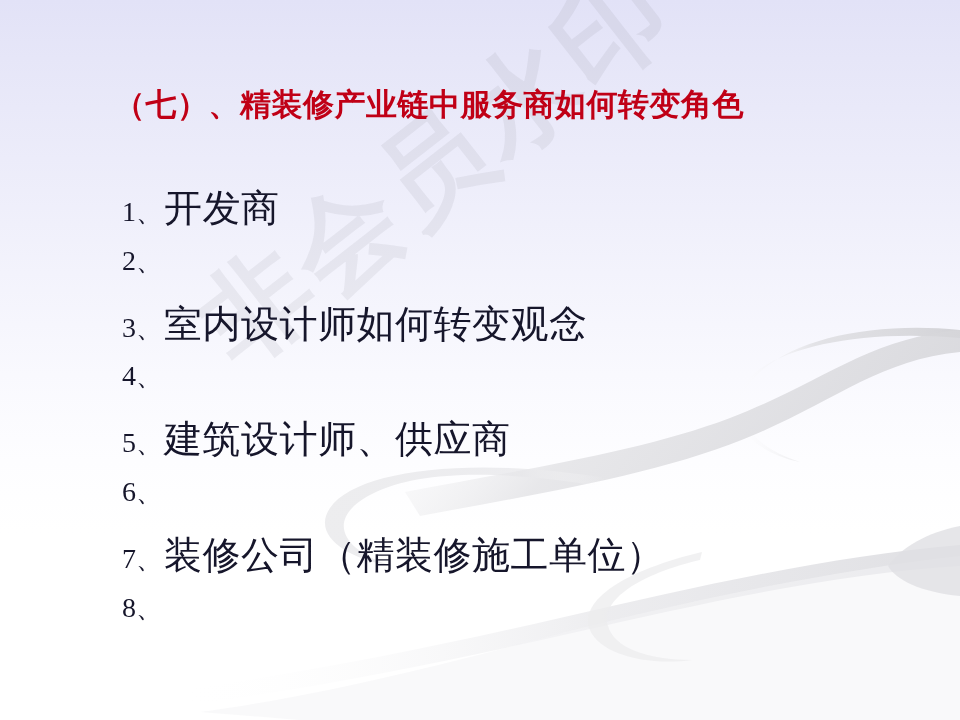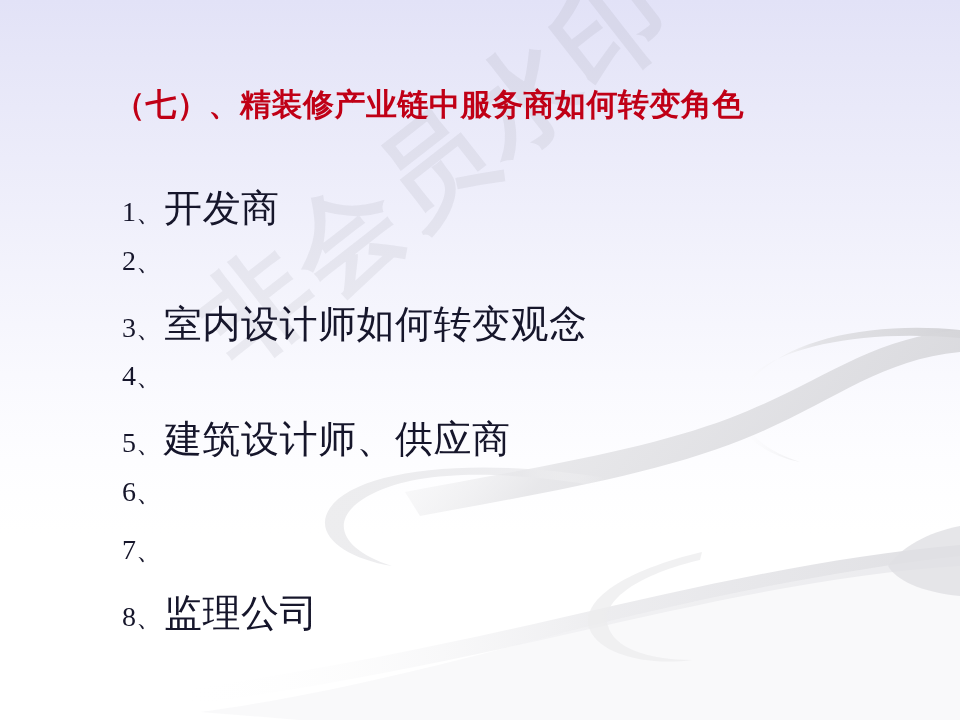--- a/index.html
+++ b/index.html
@@ -194,22 +194,22 @@
     </div>
 
     <div class="list-item">
       <span class="item-num">6</span>
       <span class="item-sep">、</span>
     </div>
 
     <div class="list-item">
       <span class="item-num">7</span>
       <span class="item-sep">、</span>
+      <span class="item-text">装修公司（精装修施工单位）</span>
     </div>
 
     <div class="list-item">
       <span class="item-num">8</span>
       <span class="item-sep">、</span>
-      <span class="item-text">监理公司</span>
     </div>
 
   </div>
 </div>
 
 </body></html>

